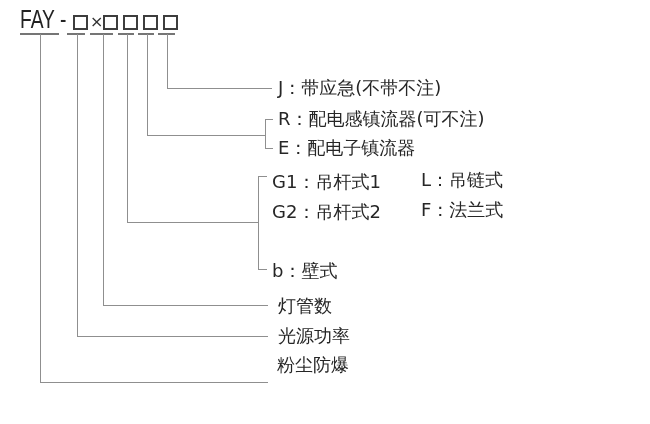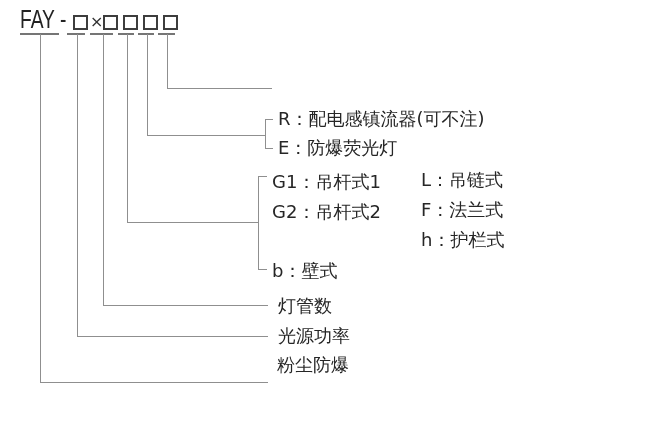--- a/index.html
+++ b/index.html
@@ -64,28 +64,28 @@
   <div class="hline" style="left:40px;top:382px;width:228px"></div>
 
   <div class="vline" style="left:265px;top:119px;height:30px"></div>
   <div class="hline" style="left:265px;top:119px;width:8px"></div>
   <div class="hline" style="left:265px;top:148px;width:8px"></div>
 
   <div class="vline" style="left:258px;top:176px;height:93px"></div>
   <div class="hline" style="left:258px;top:176px;width:9px"></div>
   <div class="hline" style="left:258px;top:269px;width:9px"></div>
 
+  <div class="label" style="left:278px;top:78px">J：带应急(不带不注)</div>
   <div class="label" style="left:278px;top:109px">R：配电感镇流器(可不注)</div>
-  <div class="label" style="left:278px;top:138px">E：防爆荧光灯</div>
+  <div class="label" style="left:278px;top:138px">E：配电子镇流器</div>
 
   <div class="label" style="left:272px;top:172px">G1：吊杆式1</div>
   <div class="label" style="left:272px;top:202px">G2：吊杆式2</div>
   <div class="label" style="left:421px;top:170px">L：吊链式</div>
 
   <div class="label" style="left:272px;top:261px">b：壁式</div>
   <div class="label" style="left:421px;top:200px">F：法兰式</div>
-  <div class="label" style="left:421px;top:230px">h：护栏式</div>
 
   <div class="label" style="left:278px;top:296px">灯管数</div>
   <div class="label" style="left:278px;top:326px">光源功率</div>
   <div class="label" style="left:277px;top:355px">粉尘防爆</div>
 
 </div>
 
 </body></html>

